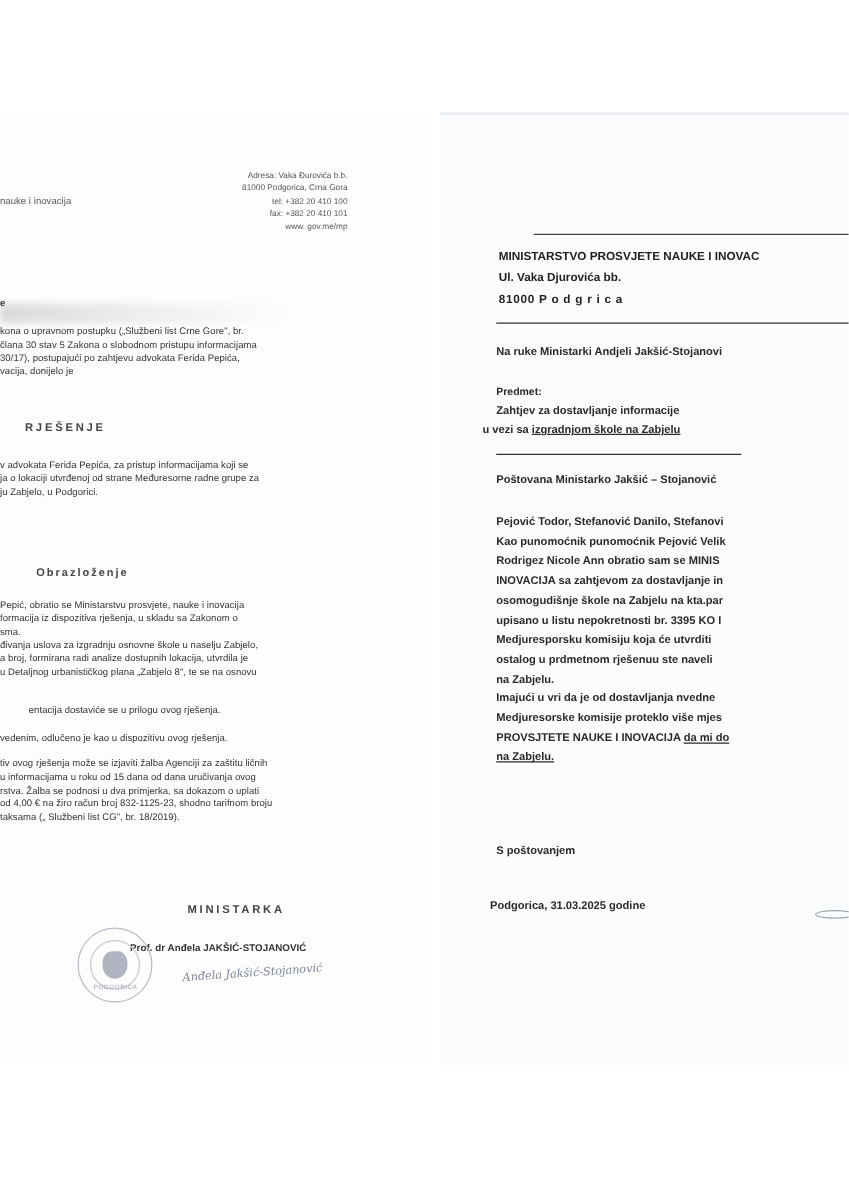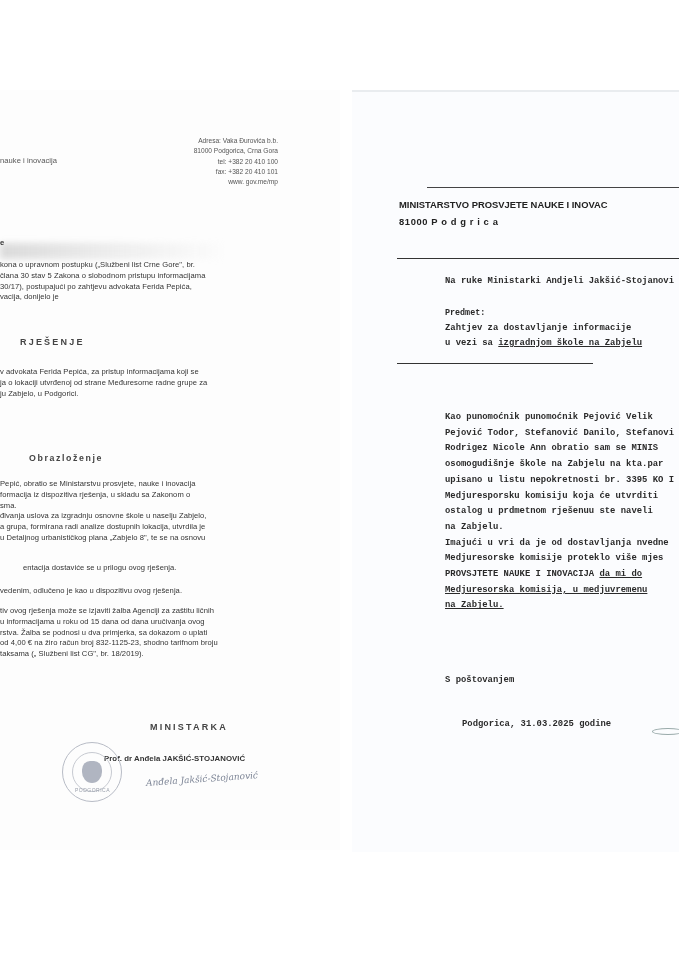--- a/index.html
+++ b/index.html
@@ -24,21 +24,21 @@
   .seal { position: absolute; left: 62px; top: 742px; width: 58px; height: 58px;
     border: 1.5px solid #b8bcc6; border-radius: 50%; }
   .seal-inner { position: absolute; left: 9px; top: 9px; width: 38px; height: 38px;
     border: 1px solid #c7cad1; border-radius: 50%; }
   .seal-crest { position: absolute; left: 19px; top: 18px; width: 20px; height: 22px;
     background: #8e96a6; border-radius: 40% 40% 50% 50%; opacity: 0.7; }
   .signature { font-family: "DejaVu Serif", serif; font-style: italic; font-size: 9px; color: #7d8596;
     transform: rotate(-4deg); }
 
   
-  .rb { font-size: 8.9px; line-height: 15.7px; font-weight: bold; color: #2a2a2a; font-family: Liberation Mono, monospace; margin-left: 48px; }
+  .rb { font-size: 8.9px; line-height: 15.7px; font-weight: bold; color: #2a2a2a; font-family: Liberation Sans, sans-serif; }
   .rhead { font-size: 9.4px; font-weight: bold; color: #222; }
   .rule { position: absolute; height: 1px; background: #333; }
   .u { text-decoration: underline; }
 </style>
 </head>
 <body>
 
 <div id="left-page" class="page">
   <div class="abs lbody" style="left:0;top:66px;font-size:7.6px;color:#555;text-align:center;">nauke i inovacija</div>
 
@@ -68,21 +68,21 @@
     <div>ju Zabjelo, u Podgorici.</div>
   </div>
 
   <div class="abs spaced2" style="left:29px;top:363px;">Obrazloženje</div>
 
   <div class="abs lbody" style="left:0;top:389px;">
     <div>Pepić, obratio se Ministarstvu prosvjete, nauke i inovacija</div>
     <div>formacija iz dispozitiva rješenja, u skladu sa Zakonom o</div>
     <div>sma.</div>
     <div>đivanja uslova za izgradnju osnovne škole u naselju Zabjelo,</div>
-    <div>a grupa, formirana radi analize dostupnih lokacija, utvrdila je</div>
+    <div>a broj, formirana radi analize dostupnih lokacija, utvrdila je</div>
     <div>u Detaljnog urbanističkog plana „Zabjelo 8", te se na osnovu</div>
   </div>
 
   <div class="abs lbody" style="left:0;top:473px;margin-left:23px;">entacija dostaviće se u prilogu ovog rješenja.</div>
   <div class="abs lbody" style="left:0;top:496px;">vedenim, odlučeno je kao u dispozitivu ovog rješenja.</div>
 
   <div class="abs lbody" style="left:0;top:516px;">
     <div>tiv ovog rješenja može se izjaviti žalba Agenciji za zaštitu ličnih</div>
     <div>u informacijama u roku od 15 dana od dana uručivanja ovog</div>
     <div>rstva. Žalba se podnosi u dva primjerka, sa dokazom o uplati</div>
@@ -99,48 +99,50 @@
   <div class="seal-inner"></div>
   <div class="seal-crest"></div>
   <div class="abs" style="left:12px;top:44px;font-size:5px;color:#9aa0ac;letter-spacing:0.5px;">PODGORICA</div>
 </div>
 
 <div id="right-page" class="page">
   <div class="rule" style="left:75px;top:95px;width:252px;background:#444;"></div>
 
   <div class="abs rhead" style="left:47px;top:104px;line-height:17px;">
     <div>MINISTARSTVO PROSVJETE NAUKE I INOVAC</div>
+    <div>Ul. Vaka Djurovića bb.</div>
     <div style="letter-spacing:0.6px;">81000  P o d g r i c a</div>
   </div>
 
   <div class="rule" style="left:45px;top:166px;width:282px;"></div>
 
   <div class="abs rb" style="left:45px;top:182px;">Na ruke Ministarki  Andjeli Jakšić-Stojanovi</div>
 
   <div class="abs rb" style="left:45px;top:214px;font-size:8.4px;">Predmet:</div>
   <div class="abs rb" style="left:45px;top:229px;">Zahtjev za dostavljanje informacije</div>
-  <div class="abs rb" style="left:45px;top:244px;text-align:center;">
+  <div class="abs rb" style="left:34px;top:244px;text-align:center;">
     <span>u vezi sa </span><span class="u">izgradnjom škole na Zabjelu</span>
   </div>
 
   <div class="rule" style="left:45px;top:271px;width:196px;"></div>
 
+  <div class="abs rb" style="left:45px;top:284px;">Poštovana Ministarko Jakšić – Stojanović</div>
 
   <div class="abs rb" style="left:45px;top:318px;">
+    <div>Pejović Todor, Stefanović Danilo, Stefanovi</div>
     <div>Kao punomoćnik punomoćnik Pejović Velik</div>
-    <div>Pejović Todor, Stefanović Danilo, Stefanovi</div>
     <div>Rodrigez  Nicole Ann obratio sam se MINIS</div>
+    <div>INOVACIJA sa zahtjevom za dostavljanje in</div>
     <div>osomogudišnje škole na Zabjelu na kta.par</div>
     <div>upisano u listu nepokretnosti br. 3395 KO I</div>
     <div>Medjuresporsku komisiju  koja će utvrditi</div>
     <div>ostalog  u prdmetnom rješenuu ste naveli</div>
     <div>na Zabjelu.</div>
     <div>Imajući u vri da je od dostavljanja  nvedne</div>
     <div>Medjuresorske komisije proteklo više mjes</div>
     <div><span>PROVSJTETE NAUKE I INOVACIJA  </span><span class="u">da mi do</span></div>
-    <div class="u">Medjuresorska komisija,  u medjuvremenu</div>
     <div class="u">na Zabjelu.</div>
   </div>
 
   <div class="abs rb" style="left:45px;top:581px;">S poštovanjem</div>
-  <div class="abs rb" style="left:62px;top:625px;">Podgorica, 31.03.2025 godine</div>
+  <div class="abs rb" style="left:40px;top:625px;">Podgorica, 31.03.2025 godine</div>
   <div class="abs" style="left:300px;top:636px;width:30px;height:5px;border:1px solid #9aa;border-radius:50%;"></div>
 </div>
 
 </body></html>

